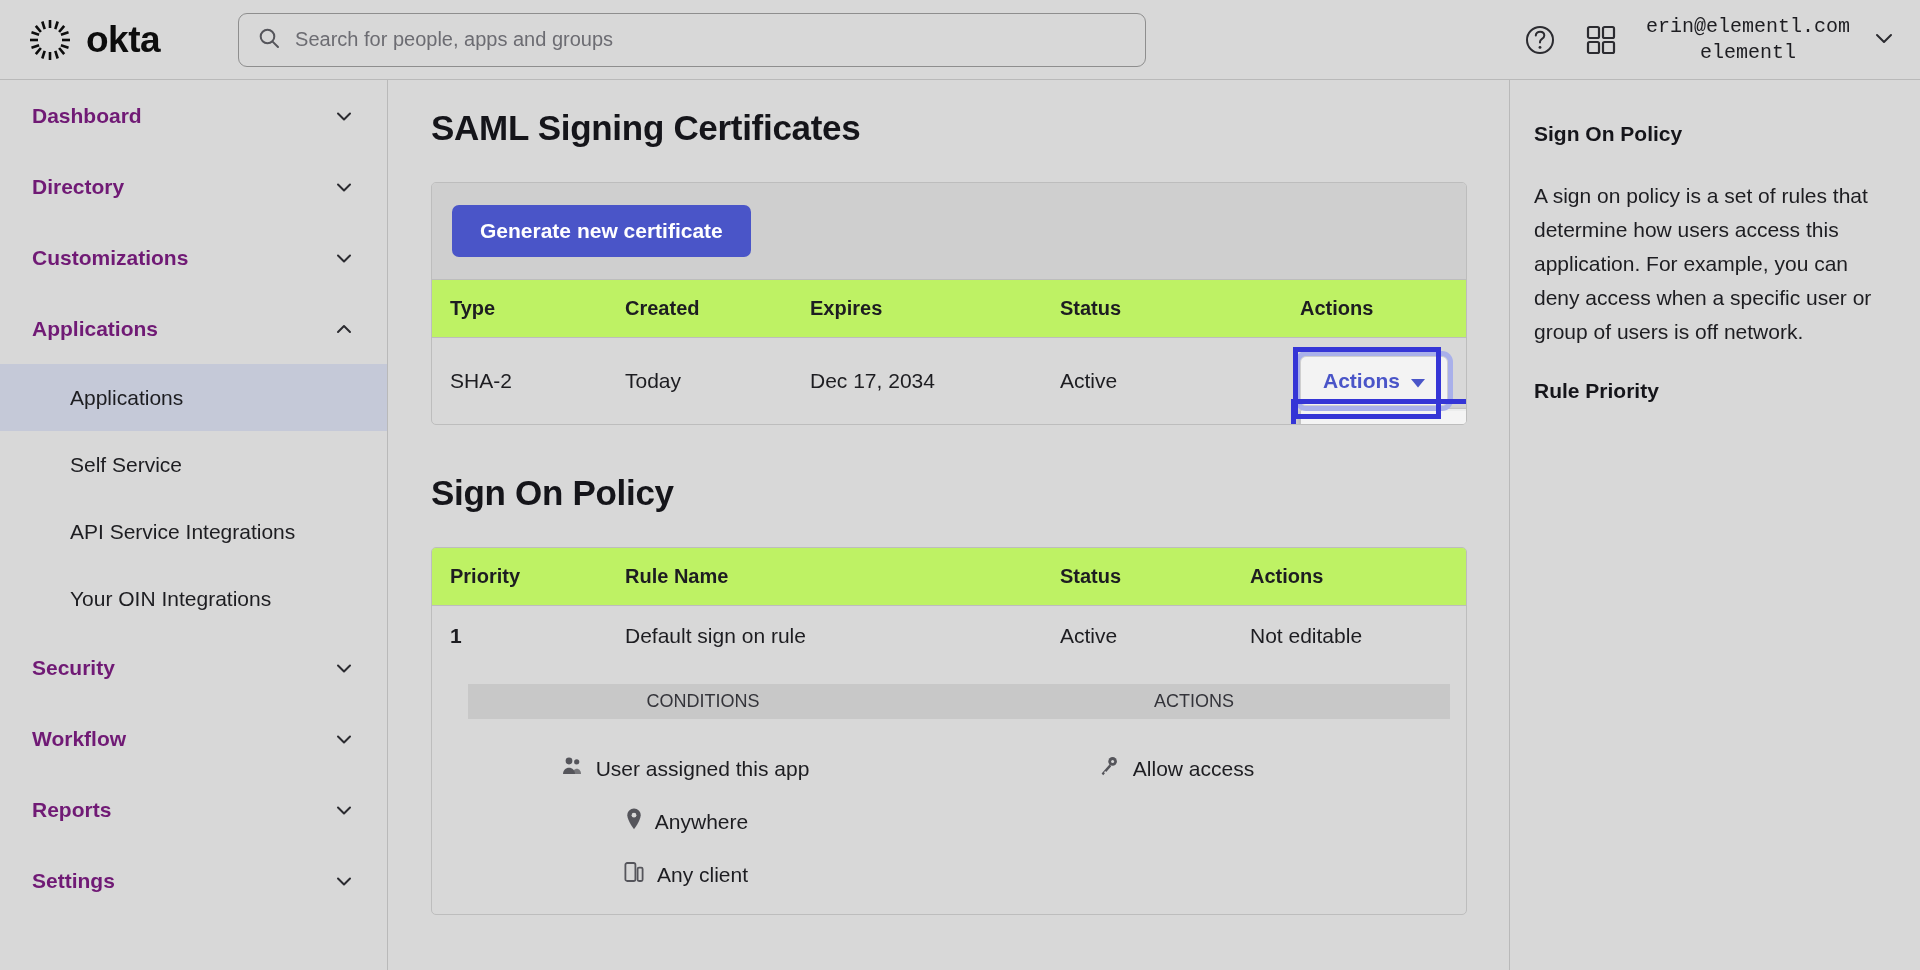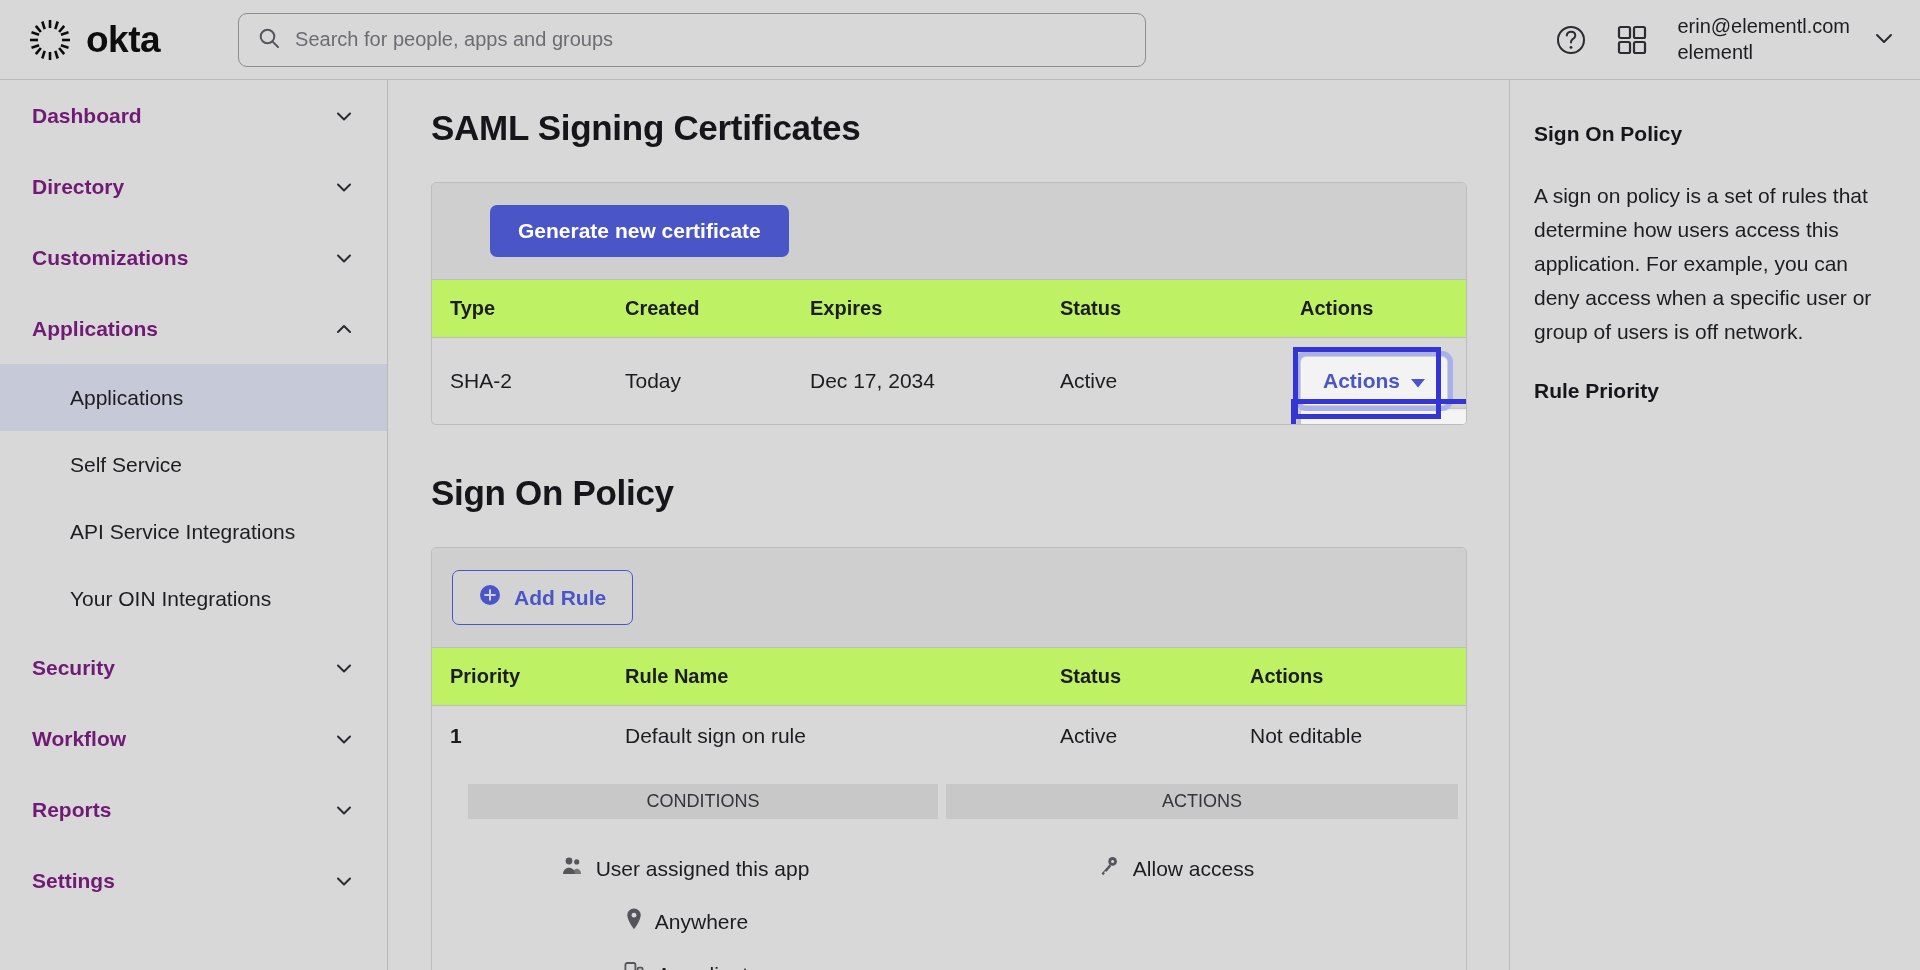--- a/index.html
+++ b/index.html
@@ -41,21 +41,21 @@
   }
   .search-box input::placeholder { color: #6c6c72; }
   .header-right {
     margin-left: auto; margin-right: 24px;
     display: flex; align-items: center; gap: 30px;
   }
   .icon-btn { display: flex; align-items: center; justify-content: center; cursor: pointer; }
   .user-block {
     display: flex; align-items: center; gap: 22px; cursor: pointer;
   }
-  .user-lines { text-align: left; line-height: 1.28; }
+  .user-lines { text-align: center; line-height: 1.28; font-family: Liberation Mono, monospace; }
   .user-email { font-size: 20px; color: #1d1d21; }
   .user-org { font-size: 20px; color: #1d1d21; }
 
   
   .sidebar {
     position: absolute; top: 80px; left: 0;
     width: 388px; height: 890px;
     background: #d8d8d8;
     border-right: 1px solid #b9b9b9;
     overflow: hidden;
@@ -94,21 +94,21 @@
     background: #cfcfcf;
     padding: 22px 20px;
     border-bottom: 1px solid #bdbdbd;
   }
   .btn-primary {
     background: #4a55c8;
     color: #ffffff;
     border: none; border-radius: 7px;
     font-family: "Liberation Sans", sans-serif;
     font-size: 21px; font-weight: 700;
-    padding: 14px 28px; cursor: pointer; margin-left: 38px;
+    padding: 14px 28px; cursor: pointer;
   }
   .btn-outline {
     background: #d3d3d3;
     color: #4a55c8;
     border: 1px solid #4a55c8;
     border-radius: 7px;
     font-family: "Liberation Sans", sans-serif;
     font-size: 21px; font-weight: 700;
     padding: 13px 26px; cursor: pointer;
     display: inline-flex; align-items: center; gap: 13px;
@@ -129,21 +129,21 @@
   .col-type  { width: 175px; }
   .col-crea  { width: 185px; }
   .col-exp   { width: 250px; }
   .col-stat  { width: 240px; }
   .status-green { color: #116849; }
   .muted { color: #1d1d21; }
 
   
   .sub-strip-row td { padding: 0 0 0 0; }
   .sub-strip {
-    display: flex; gap: 8px; padding: 0 18px 0 18px;
+    display: flex; padding: 0 18px 0 18px;
   }
   .sub-strip-cell {
     background: #c8c8c8;
     font-size: 18px; color: #34343a;
     text-align: center;
     padding: 7px 0;
   }
   .detail-row { display: flex; }
   .detail-col { padding: 18px 0 18px 18px; }
   .detail-line {
@@ -401,32 +401,20 @@
             </div>
           </td>
         </tr>
       </tbody>
     </table>
   </section>
 
   <h2 class="page-h2" style="margin-top:48px;">Sign On Policy</h2>
 
   <section class="card">
-    <div class="card-toolbar">
-      <button class="btn-outline">
-        <span>
-          <svg width="22" height="22" viewBox="0 0 22 22">
-            <circle cx="11" cy="11" r="10" fill="#4a55c8"></circle>
-            <rect x="10" y="5.4" width="2" height="11.2" fill="#d3d3d3"></rect>
-            <rect x="5.4" y="10" width="11.2" height="2" fill="#d3d3d3"></rect>
-          </svg>
-        </span>
-        <span>Add Rule</span>
-      </button>
-    </div>
 
     <table class="grid">
       <thead>
         <tr>
           <th style="width:175px">Priority</th>
           <th style="width:435px">Rule Name</th>
           <th style="width:190px">Status</th>
           <th>Actions</th>
         </tr>
       </thead>

